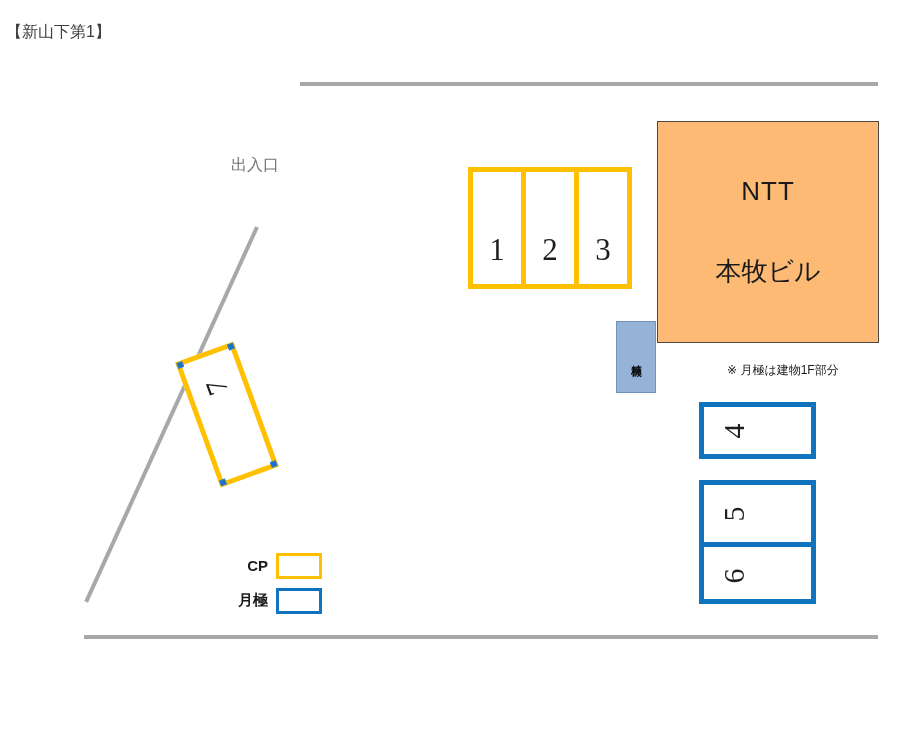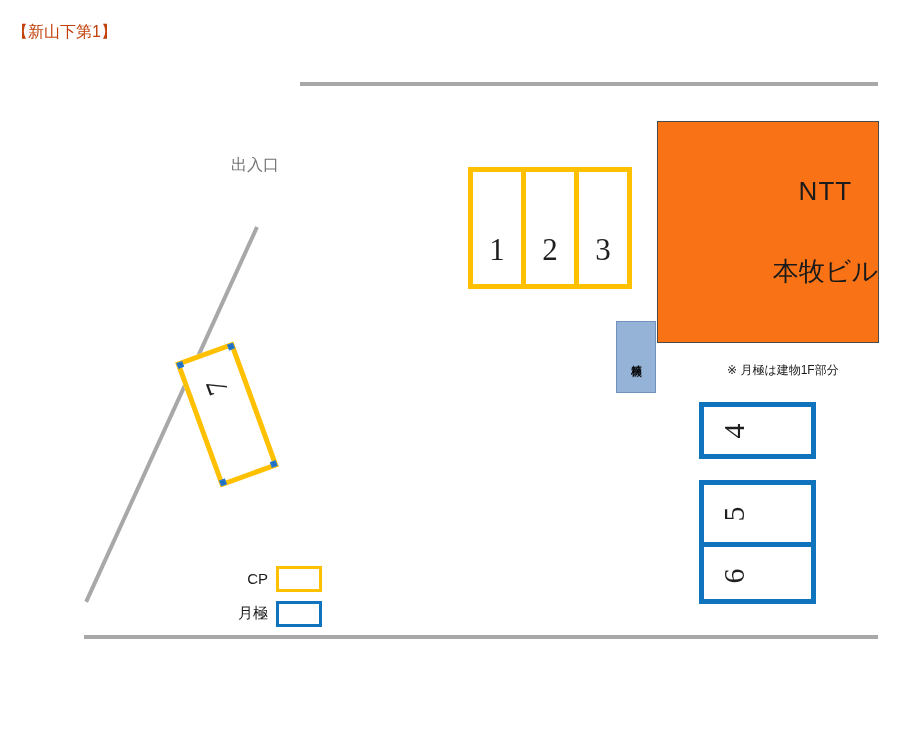--- a/index.html
+++ b/index.html
@@ -14,24 +14,24 @@
     position: relative;
     width: 906px;
     height: 753px;
     background: #ffffff;
     overflow: hidden;
   }
 
   
   .page-title {
     position: absolute;
-    left: 12px;
+    left: 6px;
     top: 22px;
     font-size: 16px;
-    color: #c2410c;
+    color: #404040;
     letter-spacing: 0px;
     white-space: nowrap;
   }
 
   
   .road-line-top {
     position: absolute;
     left: 300px;
     top: 82px;
     width: 578px;
@@ -165,24 +165,24 @@
 
   
   .building {
     position: absolute;
     left: 657px;
     top: 121px;
     width: 222px;
     height: 222px;
     box-sizing: border-box;
     border: 1px solid #4a4a4a;
-    background: #f97316;
+    background: #fdba74;
     display: flex;
     align-items: center;
-    justify-content: flex-end;
+    justify-content: center;
   }
   .building-text {
     text-align: center;
     font-size: 26px;
     line-height: 1.22;
     color: #1a1a1a;
     font-family: "Liberation Sans", "DejaVu Sans", sans-serif;
   }
   .building-text .l1 { display: block; letter-spacing: 1px; }
   .building-text .l2 { display: block; margin-top: 48px; }
@@ -226,21 +226,22 @@
     top: 155px;
     font-size: 16px;
     color: #737373;
     white-space: nowrap;
   }
 
   
   .legend {
     position: absolute;
     left: 224px;
-    top: 561px;
+    top: 548px;
+    font-weight: bold;
   }
   .legend-row {
     display: flex;
     align-items: center;
     height: 35px;
   }
   .legend-label {
     width: 44px;
     text-align: right;
     padding-right: 8px;

